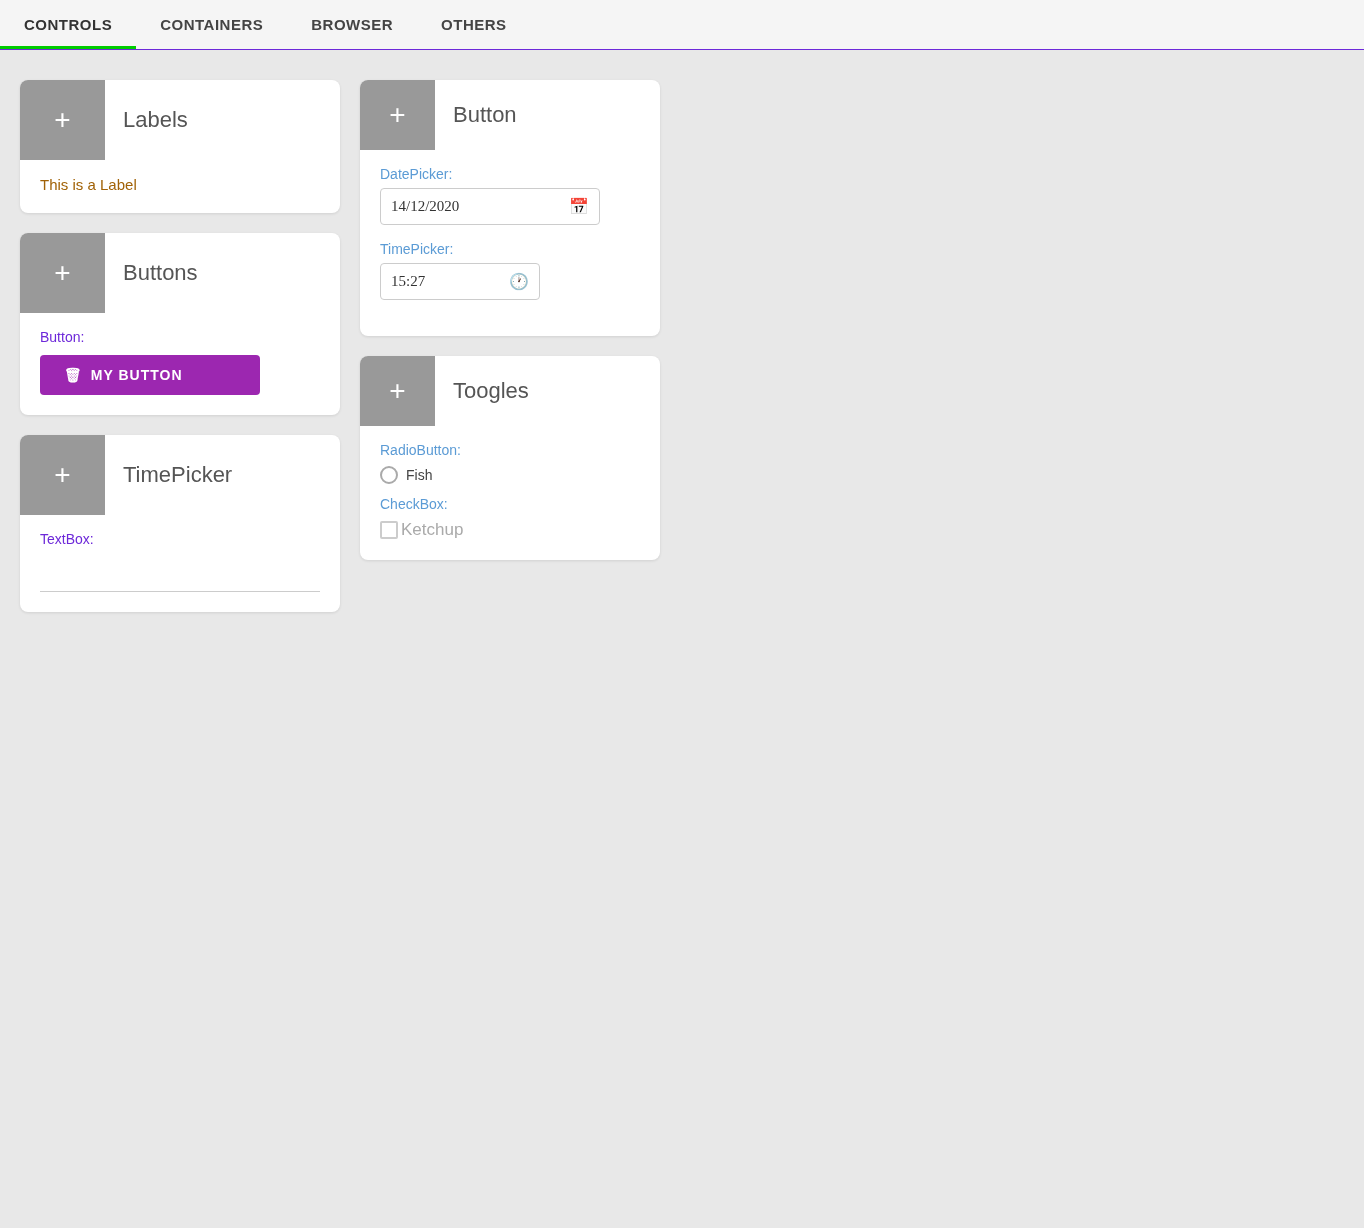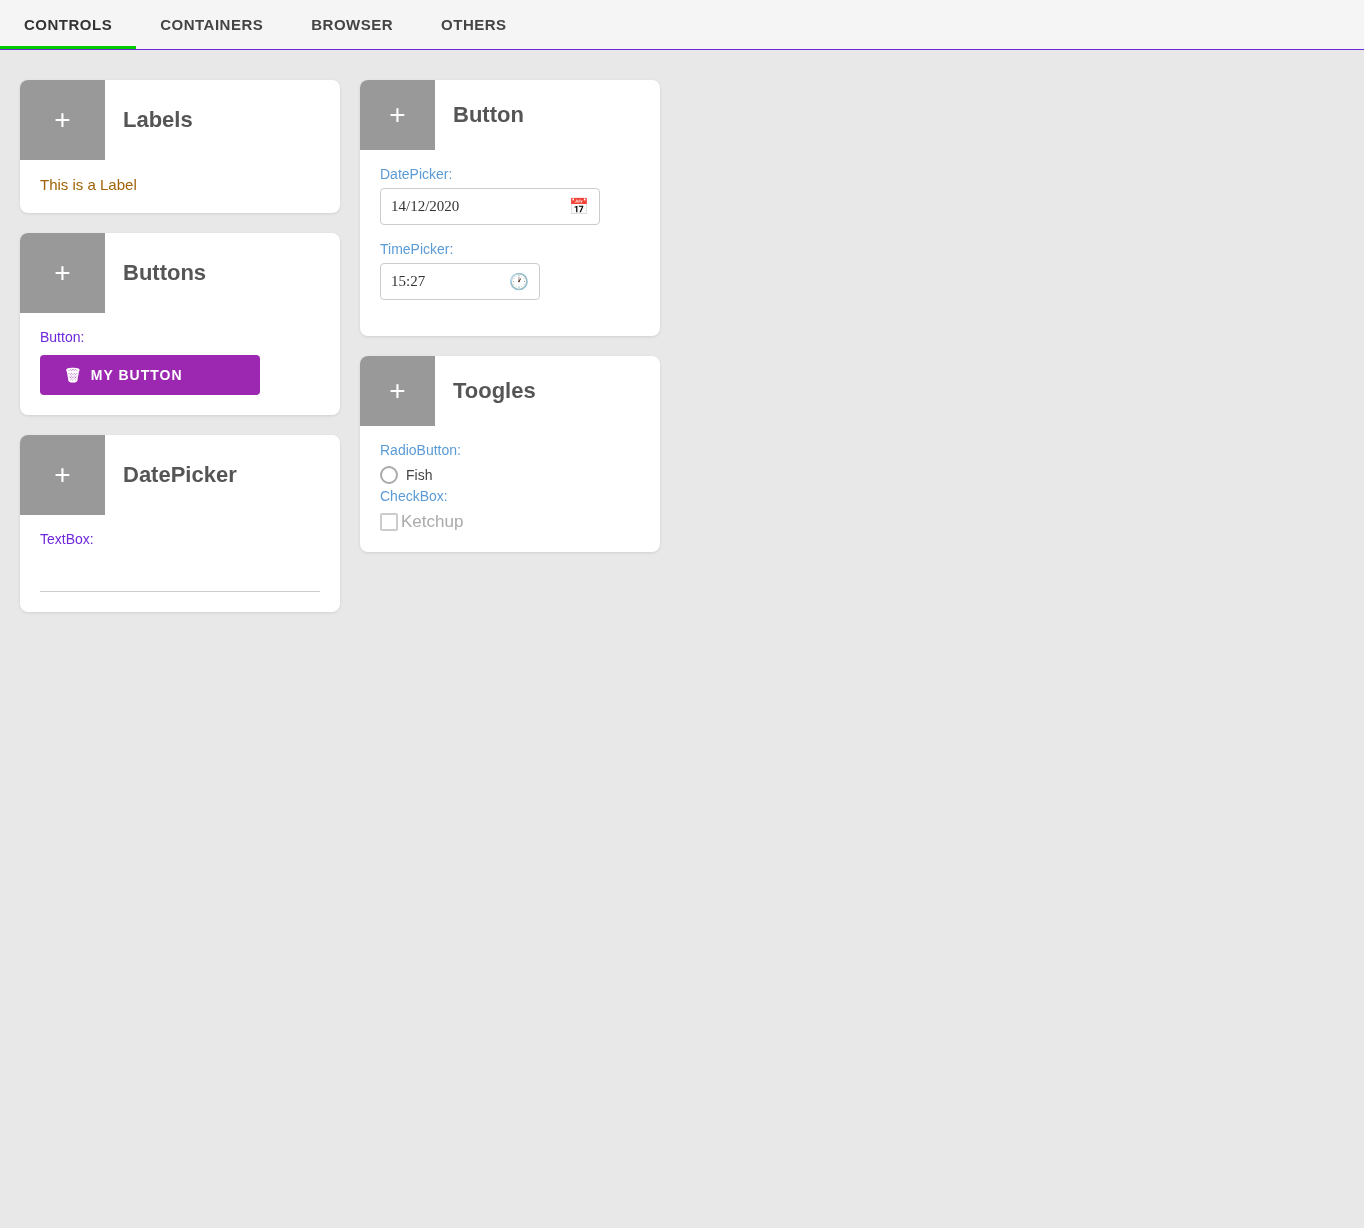--- a/index.html
+++ b/index.html
@@ -95,21 +95,21 @@
     }
     .card-icon .plus {
       color: white;
       font-size: 28px;
       font-weight: 300;
       line-height: 1;
     }
 
     .card-title {
       font-size: 22px;
-      font-weight: 700;
+      font-weight: 400;
       color: #555;
       padding-left: 18px;
     }
 
     
     .card-body {
       padding: 0 20px 0 20px;
     }
 
     
@@ -185,21 +185,21 @@
     
     .radio-label {
       font-size: 14px;
       color: #5b9bd5;
       margin-bottom: 8px;
     }
     .radio-item {
       display: flex;
       align-items: center;
       gap: 8px;
-      margin-bottom: 4px;
+      margin-bottom: 12px;
       font-size: 14px;
       color: #444;
     }
     .radio-circle {
       width: 18px;
       height: 18px;
       border-radius: 50%;
       border: 2px solid #aaa;
       background: white;
       display: inline-block;
@@ -286,21 +286,21 @@
           <span>MY BUTTON</span>
         </button>
       </div>
     </div>
 
     <div class="card">
       <div class="card-header">
         <div class="card-icon">
           <span class="plus">+</span>
         </div>
-        <span class="card-title">DatePicker</span>
+        <span class="card-title">TimePicker</span>
       </div>
       <div class="card-body">
         <div class="field-label">TextBox:</div>
         <input class="textbox-input" type="text" style="">
       </div>
     </div>
 
   </div>
 
   <div class="right-column">

